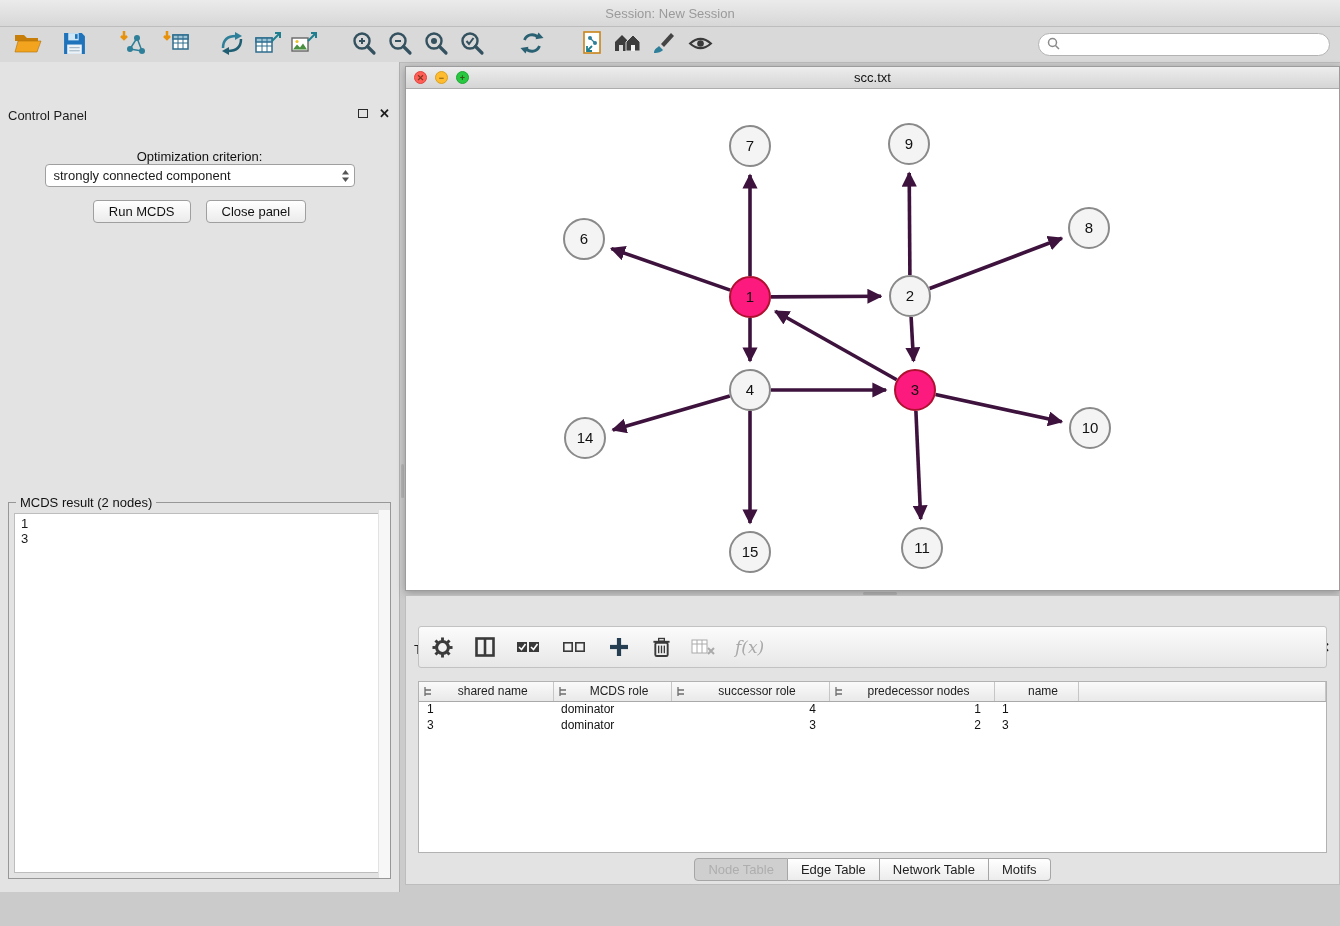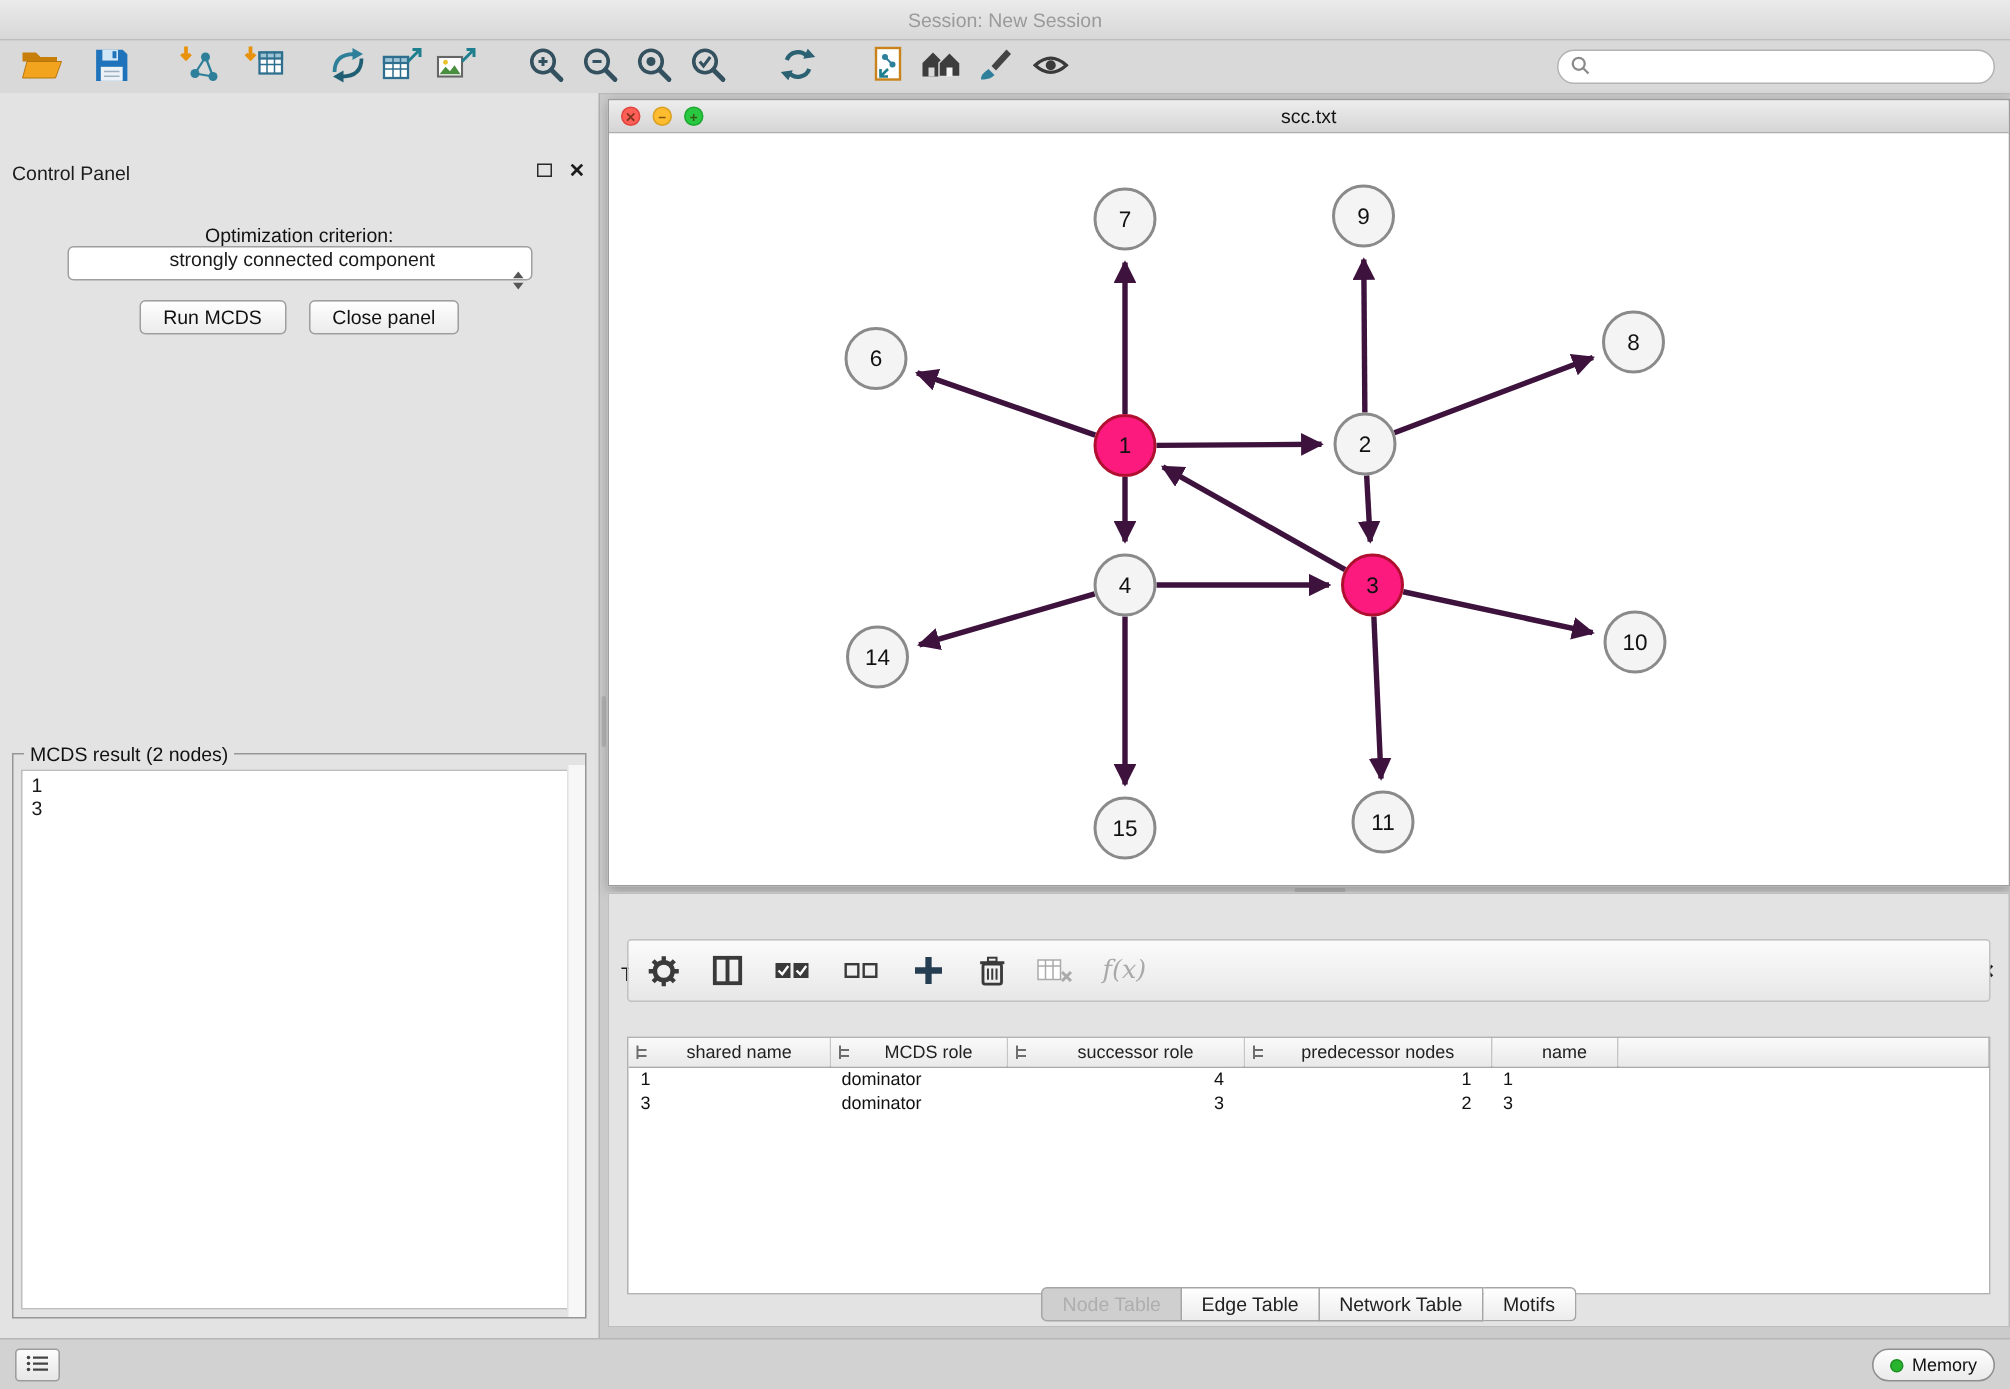--- a/index.html
+++ b/index.html
@@ -30,21 +30,21 @@
   .close-ic { font-size:13px; font-weight:bold; color:#1c1c1c; line-height:11px; }
   .seg-tabs { display:flex; justify-content:center; margin-top:4px; }
   .seg-tab { padding:3px 13px; border:1px solid #a6a6a6; border-left:none;
     background:linear-gradient(#ffffff,#ececec); font-size:13px; color:#222; }
   .seg-tab:first-child { border-left:1px solid #a6a6a6; border-radius:4px 0 0 4px; }
   .seg-tab:last-child { border-radius:0 4px 4px 0; }
   .seg-tab.active { background:#cfcfcf; color:#aeaeae; }
   .cp-body { text-align:center; padding-top:22px; }
   .opt-label { font-size:13px; color:#111; }
   .dropdown { width:310px; height:23px; margin:0 auto; background:#fff; border:1px solid #9f9f9f;
-    border-radius:4px; display:flex; align-items:center; padding:0 4px 0 8px; font-size:13px; text-align:left;flex-direction:column; }
+    border-radius:4px; display:flex; align-items:center; padding:0 4px 0 8px; font-size:13px; text-align:left; }
   .dropdown .dd-arrows { margin-left:auto; display:flex; align-items:center; }
   .cp-buttons { margin-top:13px; display:flex; justify-content:center; gap:15px; }
   .btn { padding:3px 15px; border:1px solid #9f9f9f; border-radius:4px;
     background:linear-gradient(#ffffff,#ebebeb); font-size:13px; color:#111; }
   fieldset.result-box { position:absolute; left:8px; top:433px; width:383px; height:384px;
     border:1px solid #979797; padding:4px; }
   fieldset.result-box legend { font-size:13px; padding:0 4px; margin-left:3px; color:#111; }
   .result-inner { position:absolute; left:5px; right:5px; top:3px; bottom:5px; background:#fff;
     border:1px solid #bdbdbd; font-size:13px; padding:2px 6px; white-space:pre-line; text-align:left; overflow:hidden; }
   .result-scroll { position:absolute; right:0; top:0; bottom:0; width:12px; background:#f7f7f7; border-left:1px solid #e2e2e2; }
@@ -71,21 +71,21 @@
   svg.graph text { font-family:"Liberation Sans",sans-serif; }
 
   
   .table-panel { position:absolute; left:405px; top:595px; width:935px; height:290px; background:#e3e3e3;
     border:1px solid #bdbdbd; }
   .tp-toolbar { position:absolute; left:12px; right:12px; top:30px; height:42px;
     background:linear-gradient(#fbfbfb,#e7e7e7); border:1px solid #c2c2c2; border-radius:3px;
     display:flex; align-items:center; padding:0 12px; gap:20px; }
   .tp-tool { display:flex; align-items:center; justify-content:flex-end; min-width:22px; height:26px; }
   .fx-label { font-family:"DejaVu Serif",serif; font-style:italic; font-size:17px; color:#a9a9a9; }
-  .table-wrap { position:absolute; left:12px; right:12px; top:95px; height:172px; background:#fff;
+  .table-wrap { position:absolute; left:12px; right:12px; top:85px; height:172px; background:#fff;
     border:1px solid #b2b2b2; overflow:hidden; }
   table.node-table { border-collapse:collapse; width:100%; table-layout:fixed; font-size:12px; }
   table.node-table th { height:19px; font-weight:normal; font-size:12px; color:#222;
     background:linear-gradient(#fafafa,#e9e9e9); border-right:1px solid #c6c6c6; border-bottom:1px solid #a9a9a9;
     position:relative; padding:0 4px 0 18px; text-align:center; overflow:hidden; white-space:nowrap; }
   table.node-table th .hdr-ic { position:absolute; left:4px; top:4px; }
   table.node-table td { height:16px; padding:0 13px 0 8px; font-size:12px; color:#111; overflow:hidden; white-space:nowrap; }
   .tp-tabs { position:absolute; left:0; right:0; bottom:3px; display:flex; justify-content:center; }
 
   
@@ -491,30 +491,14 @@
       </table>
     </div>
     <div class="tp-tabs seg-tabs">
       <div class="seg-tab active">Node Table</div>
       <div class="seg-tab">Edge Table</div>
       <div class="seg-tab">Network Table</div>
       <div class="seg-tab">Motifs</div>
     </div>
   </div>
 
-  <div class="statusbar">
-    <div class="sb-left-btn">
-      <span><svg width="16" height="12" viewBox="0 0 16 12">
-            <circle cx="2" cy="2" r="1.2" fill="#444"></circle>
-            <line x1="5" y1="2" x2="15" y2="2" stroke="#444" stroke-width="1.5"></line>
-            <circle cx="2" cy="6" r="1.2" fill="#444"></circle>
-            <line x1="5" y1="6" x2="15" y2="6" stroke="#444" stroke-width="1.5"></line>
-            <circle cx="2" cy="10" r="1.2" fill="#444"></circle>
-            <line x1="5" y1="10" x2="15" y2="10" stroke="#444" stroke-width="1.5"></line>
-          </svg></span>
-    </div>
-    <div class="memory-btn">
-      <span class="green-dot"></span>
-      <span>Memory</span>
-    </div>
-  </div>
 
 </div>
 
 </body></html>

